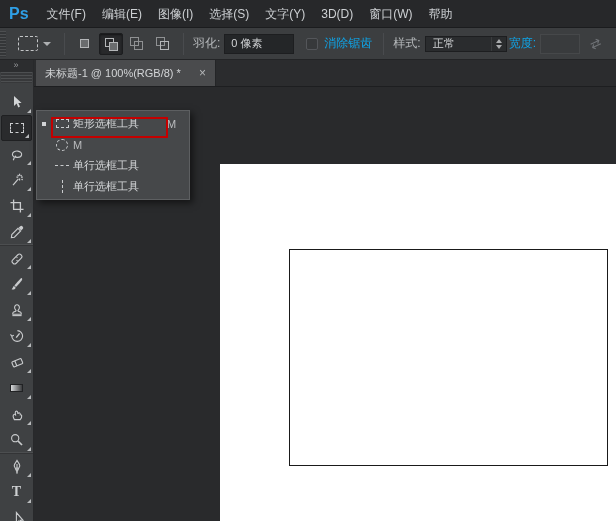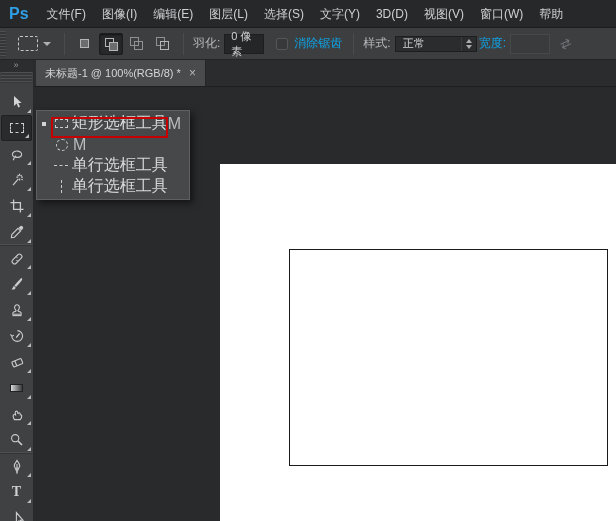--- a/index.html
+++ b/index.html
@@ -23,35 +23,35 @@
   .vsep { width:1px; height:22px; background:#54565a; opacity:.55; margin:0 7px; }
   .mode-btn { width:24px; height:22px; display:flex; align-items:center; justify-content:center; position:relative; margin:0 1px; border-radius:2px; }
   .mode-btn.active { background:#28292b; border:1px solid #1c1d1f; box-shadow:inset 0 1px 2px rgba(0,0,0,.5); }
   .sq { position:absolute; width:9px; height:9px; border:1px solid #b4b6b8; background:transparent; }
   .sq.dim { border-color:#8f9193; }
   .sq.fill { background:#6a6c6e; }
   .opt-label { font-size:12px; color:#b6b9bb; margin:0 4px 0 2px; white-space:nowrap; }
   .opt-label.disabled { color:#0ea5e9; }
   .field { height:20px; background:#242628; border:1px solid #1d1e20; color:#d2d4d6; font-size:11px;
            display:flex; align-items:center; padding:0 6px; }
-  .feather-field { width:40px; }
+  .feather-field { width:70px; }
   .checkbox { width:12px; height:12px; background:#37393b; border:1px solid #54565a; border-radius:2px; margin:0 4px 0 2px; }
   .select { width:82px; height:16px; background:#2a2c2e; border:1px solid #1d1e20; color:#d2d4d6; font-size:11px;
             display:flex; align-items:center; padding:0 0 0 7px; position:relative; }
   .select .arrows { position:absolute; right:0; top:0; width:15px; height:100%; border-left:1px solid #3a3c3e;
                     display:flex; flex-direction:column; align-items:center; justify-content:center; gap:2px; }
   .tri-up { width:0; height:0; border-left:3.5px solid transparent; border-right:3.5px solid transparent; border-bottom:4px solid #a9abad; }
   .tri-dn { width:0; height:0; border-left:3.5px solid transparent; border-right:3.5px solid transparent; border-top:4px solid #a9abad; }
   .width-field { width:40px; background:#393b3d; border-color:#46484a; }
   .swap-icon { color:#6f7276; font-size:13px; margin-left:10px; transform:rotate(-25deg); }
 
   
   .tabbar { position:absolute; left:34px; top:60px; right:0; height:26px; background:#2b2c2e; display:flex; align-items:flex-end; }
   .tab { height:26px; background:#4a4b4d; color:#d3d5d7; font-size:11px; display:flex; align-items:center;
-         padding:0 9px; margin-left:2px; border-right:1px solid #242527; white-space:nowrap; }
+         padding:0 9px; margin-left:2px; border-right:1px solid #242527; white-space:nowrap;gap:10px; }
   .tab-close { margin-left:8px; color:#b4b6b8; font-size:12px; line-height:1; }
 
   
   .toolbar { position:absolute; left:0; top:60px; bottom:0; width:34px; background:#3f4143; border-right:1px solid #28292b; }
   .tb-header { height:12px; background:#2c2d2f; color:#97999b; font-size:9px; line-height:11px; text-align:center; letter-spacing:1px; }
   .tb-grip { height:11px; margin:0 1px; background:repeating-linear-gradient(180deg,#4d4f51 0 1px,#37383a 1px 3px); }
   .tools { padding-top:6px; }
   .tool { position:relative; height:26px; display:flex; align-items:center; justify-content:center; }
   .tool.selected { background:#2a2b2d; border:1px solid #1f2022; border-radius:2px; margin:0 1px; }
   .tool.group-sep { border-top:1px solid #333436; box-shadow:0 -1px 0 #4c4e50; }
@@ -63,47 +63,45 @@
   .type-glyph { color:#cdcfd1; font-size:14px; font-weight:bold; font-family:"Liberation Serif","DejaVu Serif",serif; }
 
   
   .canvas-area { position:absolute; left:34px; top:86px; right:0; bottom:0; background:#292a2c; border-top:1px solid #1d1e20; }
   .document { position:absolute; left:186px; top:77px; right:0; bottom:0; background:#ffffff; }
   .drawn-rect { position:absolute; left:69px; top:85px; width:319px; height:217px; border:1.5px solid #1a1a1a; background:#ffffff; }
 
   
   .flyout { position:absolute; left:36px; top:110px; width:154px; background:#46484a; border:1px solid #5d5f61;
             box-shadow:3px 3px 7px rgba(0,0,0,.55); z-index:30; padding:2px 0; }
-  .fly-row { height:21px; display:flex; align-items:center; font-size:16px; color:#d6d8da; position:relative; }
+  .fly-row { height:21px; display:flex; align-items:center; font-size:11px; color:#d6d8da; position:relative; }
   .fly-bullet { width:14px; display:flex; align-items:center; justify-content:center; }
   .fly-bullet i { width:4px; height:4px; background:#d2d4d6; display:block; }
   .fly-icon { width:22px; display:flex; align-items:center; justify-content:center; }
   .fly-label { flex:1; white-space:nowrap; }
   .fly-short { width:22px; color:#b9bbbd; }
   .icon-rect { width:13px; height:9px; border:1px dashed #c9cbcd; }
   .icon-ellipse { width:12px; height:12px; border:1px dashed #c9cbcd; border-radius:50%; }
   .icon-row { width:14px; height:1px; border-top:1px dashed #c9cbcd; }
   .icon-col { width:1px; height:13px; border-left:1px dashed #c9cbcd; }
   .red-annotation { position:absolute; left:14px; top:6px; width:117px; height:21px; border:2px solid #c40000; z-index:40; pointer-events:none; }
 </style>
 </head>
 <body>
 
 <div class="screen">
 
   <div class="menubar">
     <span class="ps-logo">Ps</span>
     <span class="menu-item">文件(F)</span>
+    <span class="menu-item">编辑(E)</span>
     <span class="menu-item">图像(I)</span>
-    <span class="menu-item">编辑(E)</span>
-    <span class="menu-item">图层(L)</span>
     <span class="menu-item">选择(S)</span>
     <span class="menu-item">文字(Y)</span>
     <span class="menu-item">3D(D)</span>
-    <span class="menu-item">视图(V)</span>
     <span class="menu-item">窗口(W)</span>
     <span class="menu-item">帮助</span>
   </div>
 
   <div class="optionsbar">
     <div class="grip-v"></div>
     <div class="tool-preset">
       <div class="dashed-rect-lg"></div>
       <div class="caret-down"></div>
     </div>

